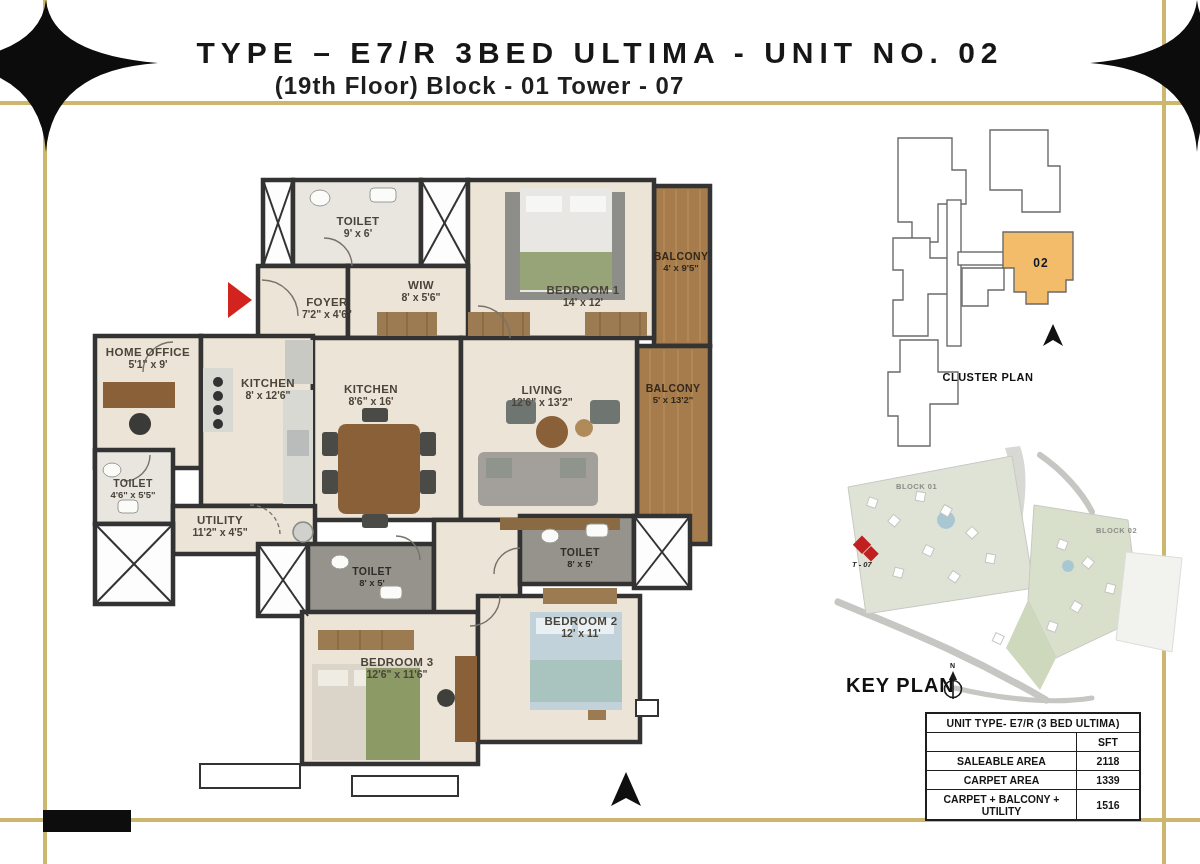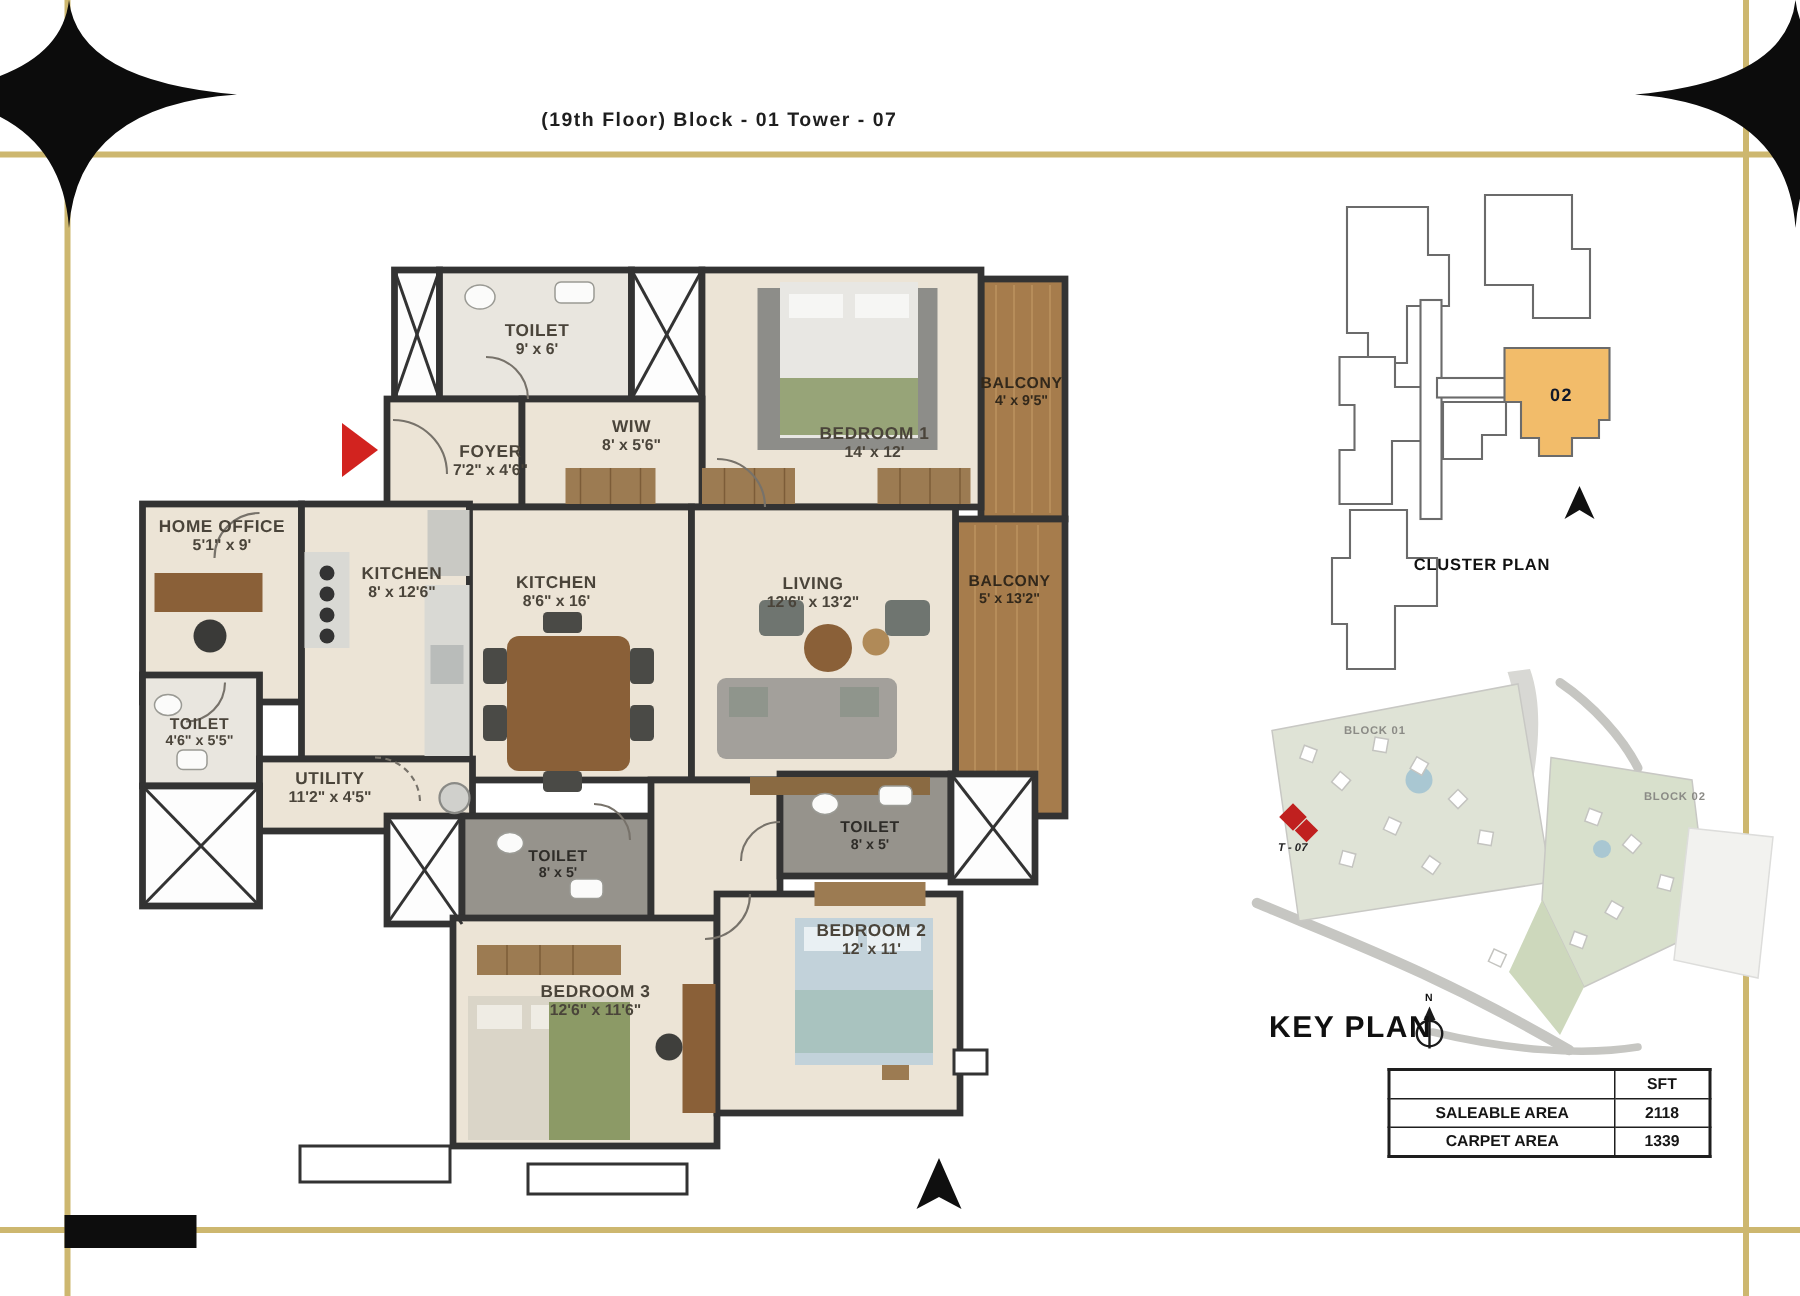--- a/index.html
+++ b/index.html
@@ -3,21 +3,21 @@
 <meta charset="utf-8">
 <style>
   html,body{margin:0;padding:0;background:#fff;}
   #page{position:relative;width:1200px;height:864px;background:#fff;overflow:hidden;
         font-family:"Liberation Sans",sans-serif;color:#1c1c1c;}
   #art{position:absolute;left:0;top:0;}
   
   .title-main{position:absolute;left:0;top:36px;width:1200px;text-align:center;
     font-size:30px;font-weight:800;letter-spacing:6px;color:#161616;white-space:nowrap;}
   .title-sub{position:absolute;left:0;top:72px;width:959px;text-align:center;
-    font-size:13px;font-weight:600;letter-spacing:1px;color:#1e1e1e;}
+    font-size:24px;font-weight:600;letter-spacing:1px;color:#1e1e1e;}
   
   .lbl{position:absolute;transform:translate(-50%,-50%);text-align:center;
     color:#4a443a;font-weight:700;line-height:1.12;white-space:nowrap;}
   .lbl .nm{display:block;font-size:11.5px;letter-spacing:.4px;}
   .lbl .dm{display:block;font-size:10.5px;}
   .lbl.small .nm{font-size:10.5px}.lbl.small .dm{font-size:9.5px}
   .lbl.onwood{color:#32281b;}
   
   .cluster-title{position:absolute;left:878px;top:370px;width:220px;text-align:center;
     font-size:11px;font-weight:800;letter-spacing:.5px;color:#111;line-height:1.35;}
@@ -261,20 +261,21 @@
     </g>
 
     <g stroke="#1a1a1a" stroke-width="1.6" fill="none">
       <circle cx="953" cy="689" r="8.5"></circle>
       <line x1="953" y1="699" x2="953" y2="674"></line>
       <polygon points="949,680 953,671 957,680" fill="#1a1a1a" stroke="none"></polygon>
     </g>
   </g>
 </svg>
 
+<div class="title-main">TYPE – E7/R 3BED ULTIMA - UNIT NO. 02</div>
 <div class="title-sub">(19th Floor) Block - 01 Tower - 07</div>
 
 <div class="lbl" style="left:358px;top:227px">
   <span class="nm">TOILET</span>
   <span class="dm">9' x 6'</span>
     </div>
 <div class="lbl" style="left:421px;top:291px">
   <span class="nm">WIW</span>
   <span class="dm">8' x 5'6"</span>
     </div>
@@ -342,27 +343,34 @@
 
 <div class="keyplan-title">KEY PLAN</div>
 <div class="block-lbl" style="left:896px;top:482px">BLOCK 01</div>
 <div class="block-lbl" style="left:1096px;top:526px">BLOCK 02</div>
 <div class="tower-lbl" style="left:852px;top:560px">T - 07</div>
 <div class="north-n" style="left:950px;top:662px">N</div>
 
 <table class="area-table">
   <tbody>
     <tr>
+          <td colspan="2" class="hdr">UNIT TYPE- E7/R (3 BED ULTIMA)</td>
+        </tr>
+    <tr>
           <td></td>
         <td class="val">SFT</td>
         </tr>
     <tr>
         <td>SALEABLE AREA</td>
         <td class="val">2118</td>
         </tr>
     <tr>
         <td>CARPET AREA</td>
         <td class="val">1339</td>
         </tr>
+    <tr>
+        <td>CARPET + BALCONY + UTILITY</td>
+        <td class="val">1516</td>
+        </tr>
   </tbody>
 </table>
 
 </div>
 
 </body></html>

